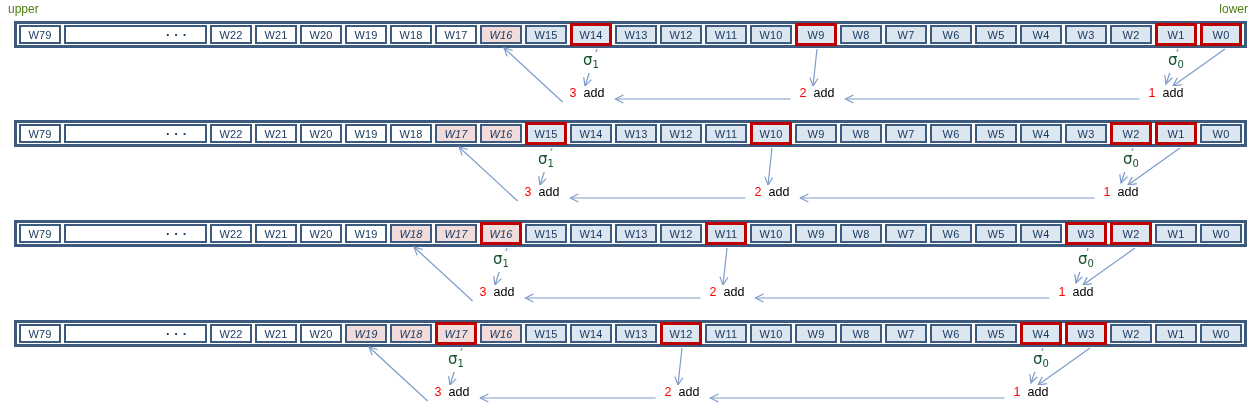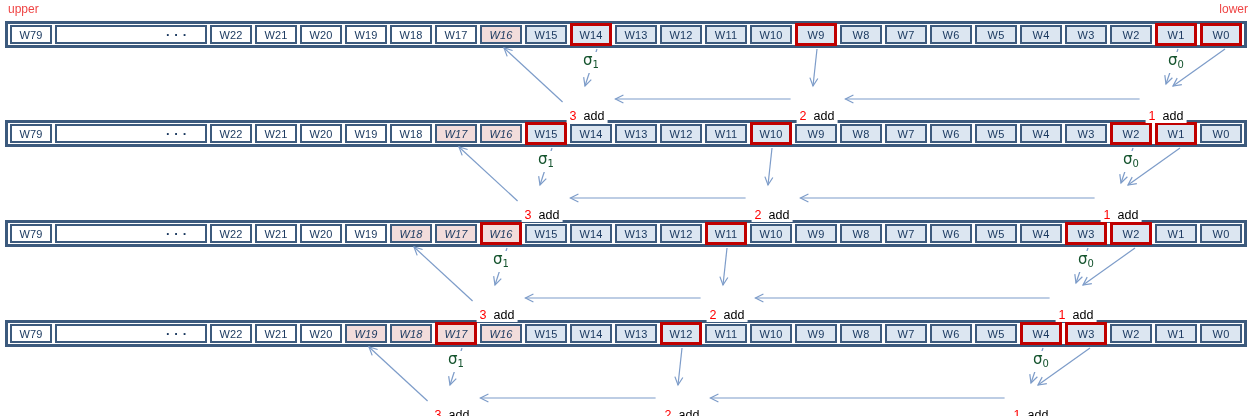--- a/index.html
+++ b/index.html
@@ -1,27 +1,27 @@
 <!DOCTYPE html>
 <html style="--frame: #3c5a7d; --blue: #dce6f1; --pink: #f2dcdb; --red: #c00000; --arrow: #7d9cc9; --rednum: #ff0000; --celltext: #17365d;"><head>
 <meta charset="utf-8">
 <style>
   html,body{margin:0;padding:0;background:#fff;}
   #stage{
     position:relative;width:1252px;height:416px;background:#fff;overflow:hidden;
     font-family:"Liberation Sans",sans-serif;
   }
-  .corner{position:absolute;top:2px;font-size:12px;color:#ef4444;}
+  .corner{position:absolute;top:2px;font-size:12px;color:#4d7c0f;}
   #upper-label{left:8px;}
   #lower-label{right:4px;}
   .row{position:absolute;left:5px;width:1242px;height:100px;}
   .bar{
     position:relative;display:flex;gap:3px;align-items:stretch;
     height:27px;border:3px solid var(--frame);padding:1px 2px;
-    box-sizing:border-box;background:#fff;
+    box-sizing:border-box;background:#fff;margin-left:9px;
   }
   .cell{
     display:flex;align-items:center;justify-content:center;
     flex:0 0 42px;width:42px;box-sizing:border-box;
     border:2px solid var(--frame);
     font-size:11px;color:var(--celltext);letter-spacing:0.2px;
   }
   .cell.wide{
     flex:1 1 auto;width:auto;justify-content:flex-end;
     padding-right:14px;font-weight:bold;font-size:13px;letter-spacing:4px;
@@ -31,21 +31,21 @@
   .cell.pink{background:var(--pink);font-style:italic;}
   .cell.red{border:3px solid var(--red);margin-top:-2px;margin-bottom:-2px;z-index:1;}
   svg.arrows{position:absolute;left:0;top:0;width:1242px;height:100px;overflow:visible;z-index:2;}
   .sigma{
     position:absolute;top:31px;transform:translateX(-50%);
     font-family:"DejaVu Sans",sans-serif;font-size:15px;color:#14532d;
     background:#fff;padding:0 2px;z-index:3;line-height:17px;
   }
   .sigma sub{font-size:10px;vertical-align:-3px;}
   .addlabel{
-    position:absolute;top:88px;transform:translateX(-50%);
+    position:absolute;top:65px;transform:translateX(-50%);
     font-size:12.5px;color:#000;background:#fff;padding:0 3px;
     white-space:nowrap;z-index:3;line-height:14px;
   }
   .addlabel .num{color:var(--rednum);margin-right:7px;}
 </style>
 </head>
 <body>
 
 <div id="stage">
   <span class="corner" id="upper-label">upper</span>

